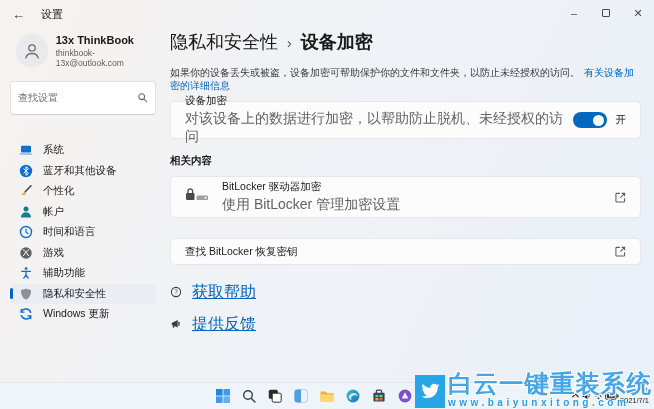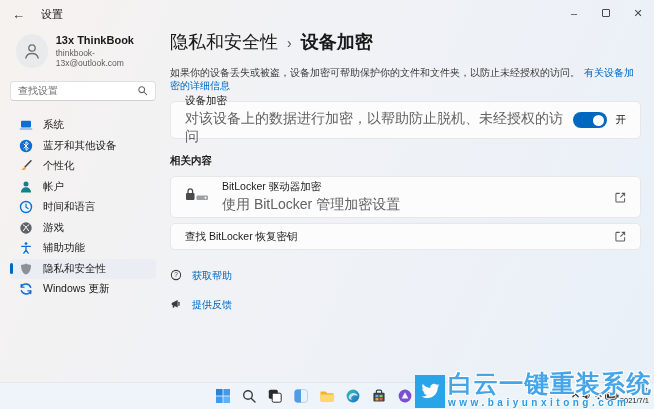--- a/index.html
+++ b/index.html
@@ -15,24 +15,24 @@
   .win-btn{ width:32px; height:26px; display:flex; align-items:center; justify-content:center; color:#494949; font-size:11px; }
   .max-glyph{ width:8px; height:8px; border:1px solid #494949; border-radius:1px; display:inline-block; }
 
   
   .sidebar{ position:absolute; top:28px; left:0; width:164px; bottom:12px; padding:2px 8px 0 10px; }
   .profile{ display:flex; align-items:center; gap:8px; margin:4px 0 0 6px; }
   .avatar{ width:34px; height:34px; border-radius:50%; background:#e9eaeb; display:flex; align-items:center; justify-content:center; overflow:hidden; }
   .avatar svg{ width:20px; height:20px; }
   .profile-name{ font-size:11px; font-weight:bold; color:#191919; }
   .profile-email{ font-size:8.5px; color:#5d5d5d; margin-top:2px; }
-  .search-box{ margin-top:13px; height:20px; background:#fff; border:1px solid #e0e0e0; border-bottom:1px solid #cfcfcf; border-radius:4px; display:flex; align-items:center; padding:0 7px; }
+  .search-box{ margin-top:13px; height:34px; background:#fff; border:1px solid #e0e0e0; border-bottom:1px solid #cfcfcf; border-radius:4px; display:flex; align-items:center; padding:0 7px; }
   .search-ph{ flex:1; font-size:10px; color:#6e6e6e; }
   .search-box svg{ width:11px; height:11px; }
-  .nav{ margin-top:14px; }
+  .nav{ margin-top:25px; }
   .nav-item{ position:relative; display:flex; align-items:center; gap:10px; height:20.5px; padding-left:9px; border-radius:4px; font-size:10.5px; color:#1c1c1c; }
   .nav-item.selected{ background:#eaeef4; }
   .nav-item.selected::before{ content:""; position:absolute; left:0; top:4.5px; width:3px; height:11px; border-radius:2px; background:var(--accent); }
   .nav-icon{ width:14px; height:14px; display:flex; }
   .nav-icon svg{ width:14px; height:14px; }
 
   
   .main{ position:absolute; left:170px; top:28px; right:13px; }
   .breadcrumb{ display:flex; align-items:baseline; gap:9px; font-size:18px; color:#191919; margin-top:2px; }
   .crumb-sep{ font-size:14px; color:#505050; }
@@ -42,28 +42,28 @@
   .card{ background:#fcfcfd; border:1px solid #e7e7e9; border-radius:5px; display:flex; align-items:center; padding:0 14px; }
   .toggle-card{ height:38px; margin-top:9px; }
   .card-title{ font-size:10.5px; color:#1b1b1b; }
   .card-sub{ font-size:14px; color:#636363; margin-top:2.5px; }
   .toggle-wrap{ margin-left:auto; display:flex; align-items:center; gap:9px; }
   .toggle{ width:34px; height:16px; border-radius:9px; background:var(--accent); position:relative; }
   .toggle::after{ content:""; position:absolute; right:2.5px; top:2.5px; width:11px; height:11px; border-radius:50%; background:#fff; }
   .toggle-label{ font-size:10.5px; color:#1b1b1b; }
   .section-label{ margin-top:15px; font-size:10.5px; font-weight:600; color:#1b1b1b; }
   .related-card1{ height:42px; margin-top:8px; gap:13px; }
-  .related-card2{ height:27px; margin-top:5px; }
+  .related-card2{ height:27px; margin-top:20px; }
   .bl-icon svg{ width:24px; height:16px; }
   .ext-icon{ margin-left:auto; display:flex; }
   .ext-icon svg{ width:11px; height:11px; }
   .help{ margin-top:17px; }
   .help-link{ display:flex; align-items:center; gap:10px; margin-top:11px; }
   .help-link .hl-icon svg{ width:12px; height:12px; }
-  .help-label{ font-size:10px; color:var(--accent); }
+  .help-label{ font-size:16px; color:var(--accent);text-decoration:underline; }
 
   
   .taskbar{ position:absolute; left:0; right:0; bottom:0; height:27px; background:rgba(237,243,249,.95);
     border-top:1px solid rgba(0,0,0,.05); display:flex; align-items:center; justify-content:center; gap:7px; }
   .tb-icon{ width:19px; height:19px; display:flex; align-items:center; justify-content:center; border-radius:3px; }
   .tb-icon svg{ width:16px; height:16px; }
   .tray{ position:absolute; right:5px; bottom:2px; display:flex; align-items:center; gap:1px; height:23px; }
   .tray svg{ display:block; }
   .clock{ font-size:7.5px; text-align:right; color:#222; line-height:1.3; }
 

